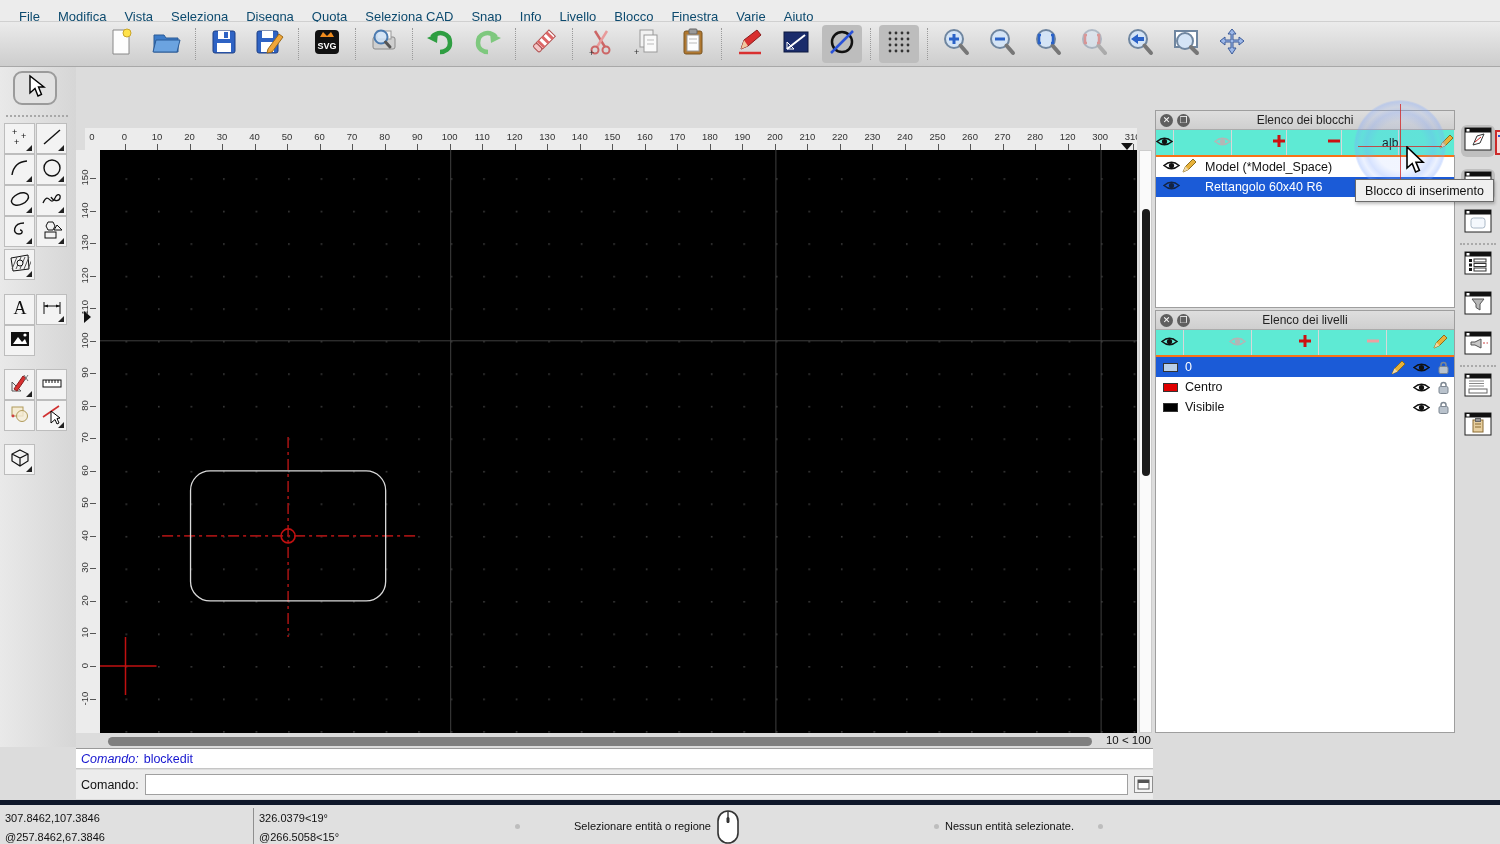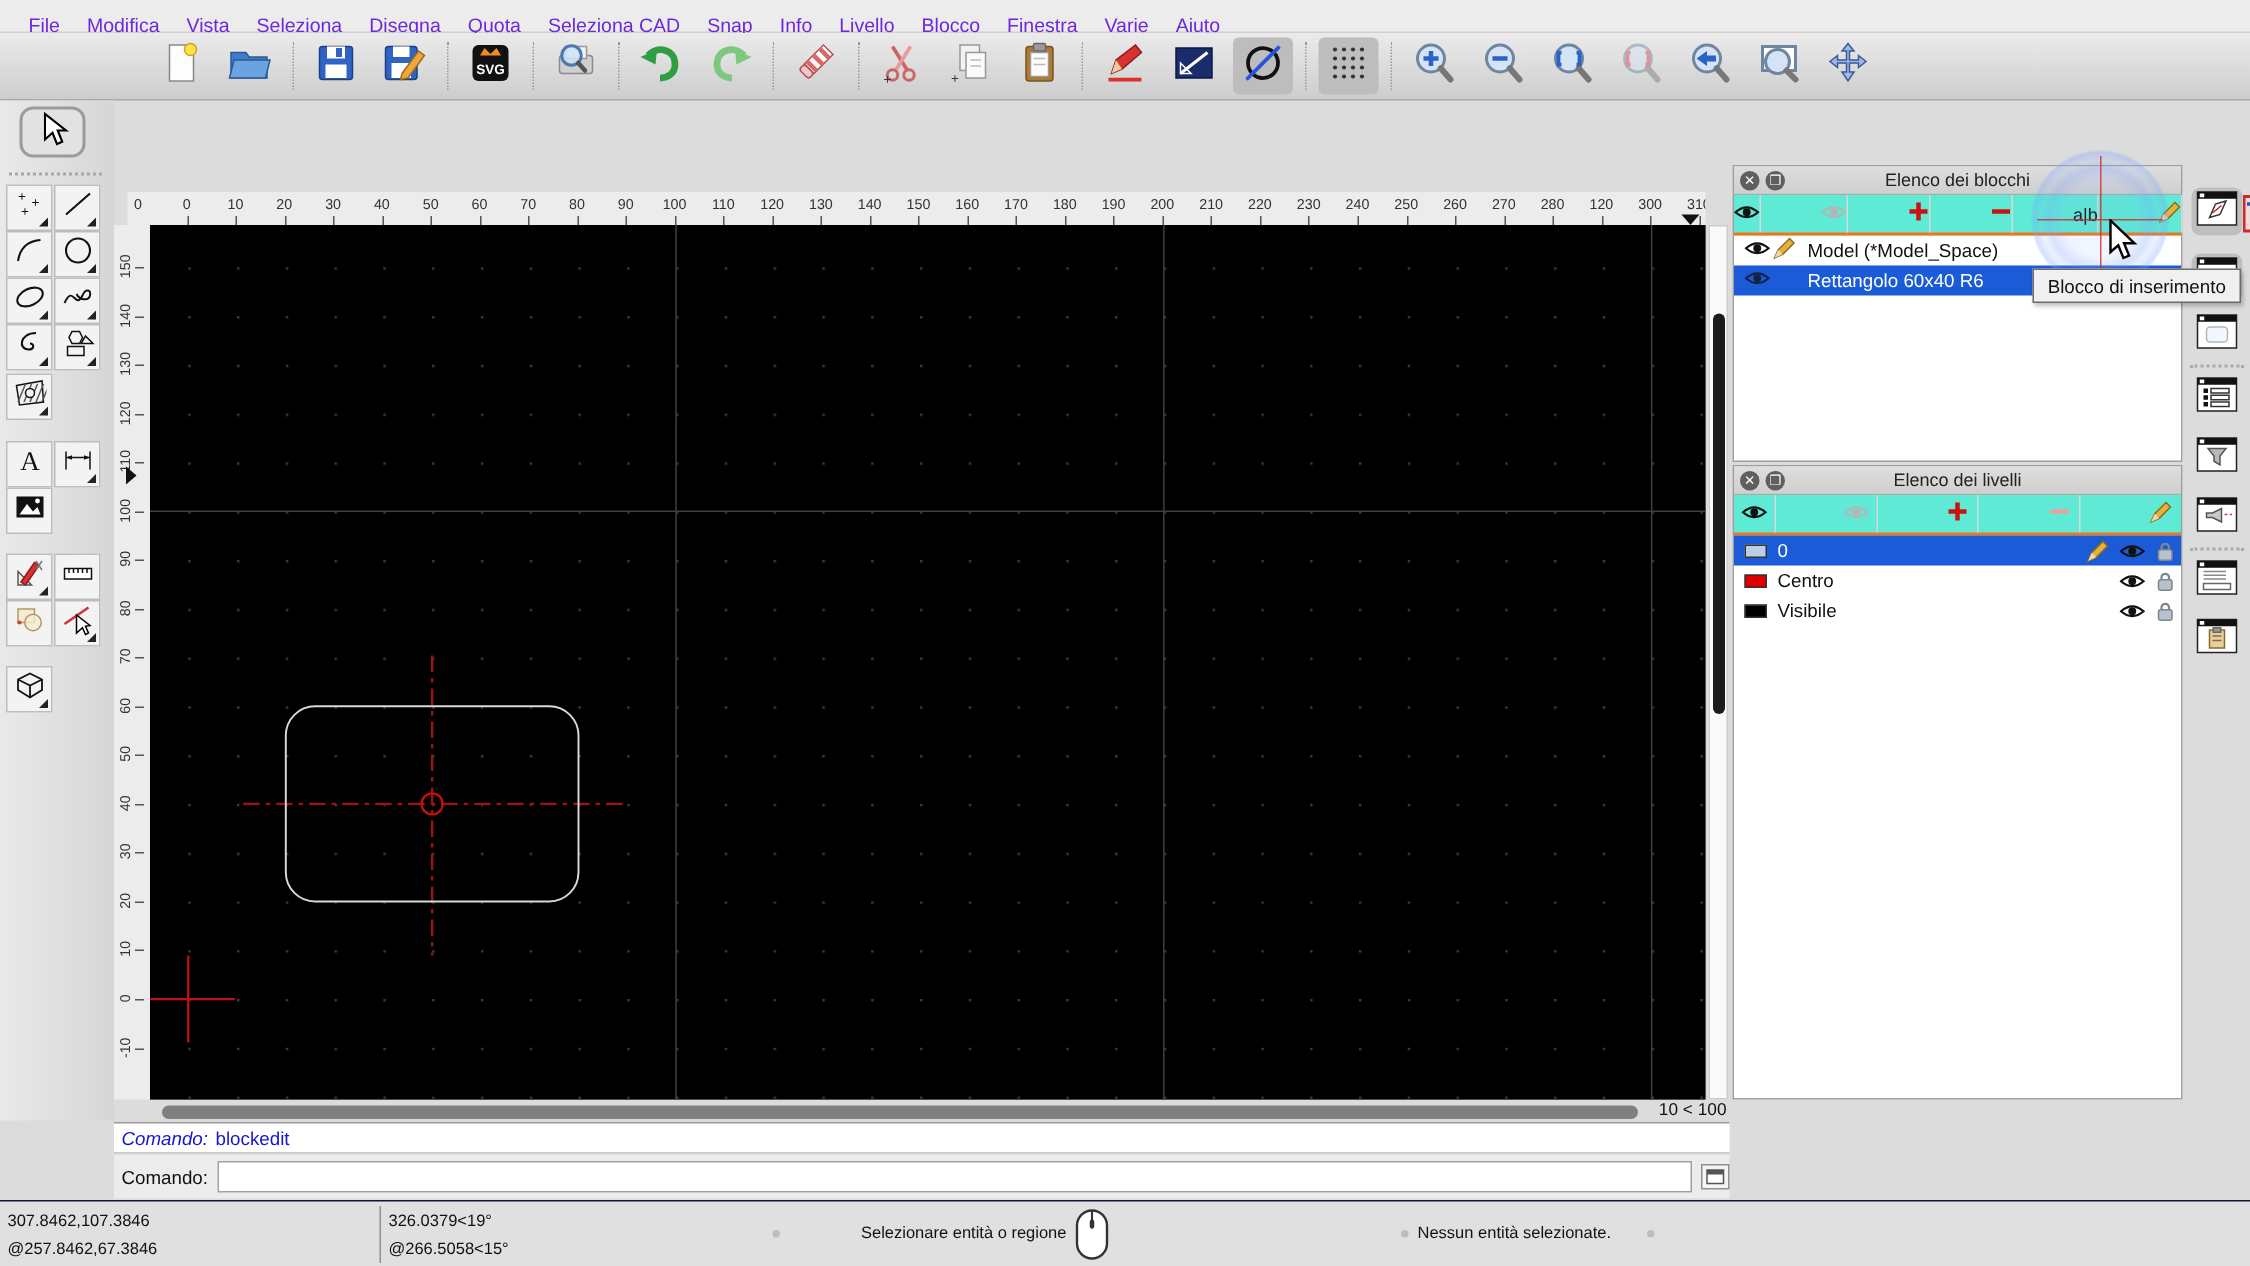--- a/index.html
+++ b/index.html
@@ -3,21 +3,21 @@
 <meta charset="utf-8">
 <style>
   * { margin:0; padding:0; box-sizing:border-box; }
   html,body { width:1500px; height:844px; overflow:hidden; }
   body { font-family:"Liberation Sans","DejaVu Sans",sans-serif; background:#e2e2e2; position:relative; }
   #app { position:absolute; inset:0; width:1500px; height:844px; background:#dcdcdc; }
 
   
   .menubar { position:absolute; left:0; top:0; width:1500px; height:22px; background:#ececec;
              display:flex; align-items:center; padding-left:10px; border-bottom:1px solid #d0d0d0; }
-  .menu-item { font-size:13px; color:#6d28d9; padding:0 9px; white-space:nowrap;margin-top:12px; }
+  .menu-item { font-size:13px; color:#0c4a6e; padding:0 9px; white-space:nowrap;margin-top:12px; }
 
   
   .toolbar { position:absolute; left:0; top:22px; width:1500px; height:45px;
              background:linear-gradient(#ebebeb,#cdcdcd); border-bottom:1px solid #a8a8a8;
              display:flex; align-items:center; padding-left:98px; }
   .tb-btn { width:40px; height:38px; display:flex; align-items:center; justify-content:center; border-radius:4px; margin:0 3px; }
   .tb-btn.active { background:#bdbdbd; }
   .tb-btn.disabled { opacity:.45; }
   .tb-sep { width:1px; height:32px; margin:0 5px; border-left:1px dotted #9a9a9a; }
 
@@ -56,21 +56,21 @@
   .cmd-history { position:absolute; left:76px; top:748px; width:1077px; height:21px; background:#fff;
                  border-top:1px solid #9a9a9a; border-bottom:1px solid #c5c5c5; display:flex; align-items:center; padding-left:5px;
                  font-size:12.5px; color:#1616cf; }
   .cmd-history .it { font-style:italic; margin-right:5px; }
   .cmd-row { position:absolute; left:76px; top:770px; width:1077px; height:29px; background:#ececec; display:flex; align-items:center; }
   .cmd-row .lab { font-size:12.5px; color:#111; margin:0 6px 0 5px; }
   .cmd-input { width:993px; height:21px; border:1px solid #a0a0a0; background:#fff; font-size:12px; padding:0 4px; }
   .cmd-btn { width:19px; height:17px; margin-left:6px; background:#f4f4f4; border:1px solid #8e8e8e; display:flex; align-items:center; justify-content:center; }
 
   
-  .statusbar { position:absolute; left:0; top:800px; width:1500px; height:44px; background:#e0e0e0; border-top:1px solid #0f172a; font-size:11px; color:#111; }
+  .statusbar { position:absolute; left:0; top:800px; width:1500px; height:44px; background:#e0e0e0; border-top:5px solid #0f172a; font-size:11px; color:#111; }
   .sb-line { position:absolute; white-space:nowrap; }
   .sb-div { position:absolute; left:253px; top:3px; height:38px; border-left:1px solid #8f8f8f; }
   .sb-dot { position:absolute; width:5px; height:5px; border-radius:50%; background:#bdbdbd; }
 
   
   .dock { position:absolute; left:1155px; width:300px; background:#fff; border:1px solid #9e9e9e; }
   .dock-title { height:19px; background:linear-gradient(#dedede,#cfcfcf); border-bottom:1px solid #ababab;
                 display:flex; align-items:center; justify-content:center; font-size:12px; color:#222; position:relative; }
   .dock-btn { position:absolute; top:3px; width:13px; height:13px; border-radius:50%; background:#5f5f5f;
               color:#fff; font-size:9px; line-height:13px; text-align:center; }

